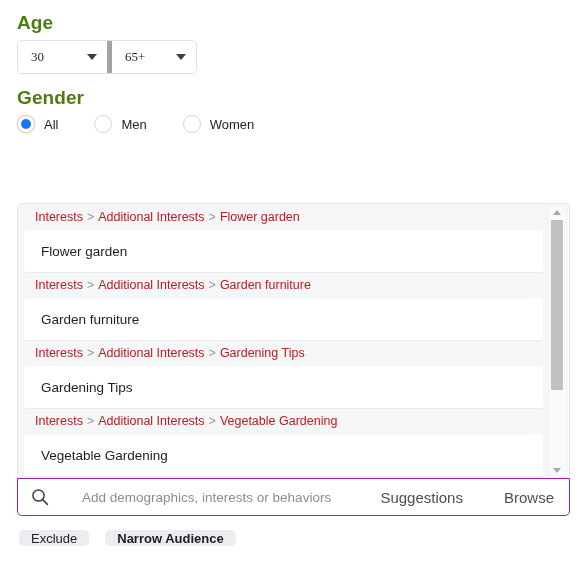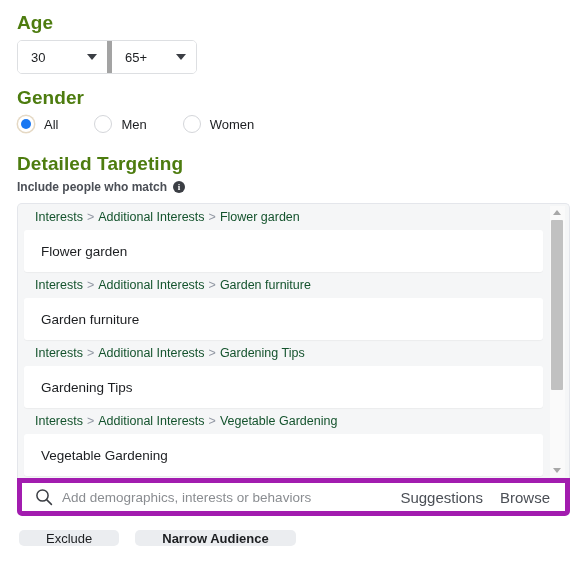--- a/index.html
+++ b/index.html
@@ -38,20 +38,21 @@
   .age-block { position: absolute; left: 17px; top: 15px; }
   .age-label { margin-bottom: 9px; }
   .age-selects {
     display: flex;
     width: 180px;
     height: 34px;
     border: 1px solid #dddfe2;
     border-radius: 5px;
     background: #ffffff;
     overflow: hidden;
+    font-family: Liberation Serif, serif;
   }
   .age-select {
     flex: 1 1 50%;
     display: flex;
     align-items: center;
     justify-content: space-between;
     padding: 0 10px 0 13px;
     font-size: 13px;
     color: #1c1e21;
     cursor: pointer;
@@ -150,21 +151,21 @@
   .crumb {
     height: 26px;
     display: flex;
     align-items: center;
     padding-left: 17px;
     font-size: 12.5px;
     color: #8d949e;
     white-space: nowrap;
   }
   .crumb a {
-    color: #14532d;
+    color: #b91c1c;
     text-decoration: none;
     cursor: pointer;
   }
   .crumb .sep { color: #9197a3; margin: 0 4px; }
   .chip {
     margin: 0 6px 0 6px;
     height: 42px;
     background: #ffffff;
     border-radius: 3px;
     display: flex;
@@ -206,25 +207,26 @@
   }
 
   
   .searchbar {
     position: absolute;
     left: 17px;
     top: 478px;
     width: 553px;
     height: 38px;
     background: #ffffff;
-    border: 5px solid #a21caf;
+    border: 1px solid #a21caf;
     border-radius: 0 0 5px 5px;
     display: flex;
     align-items: center;
     padding: 0 15px 0 13px;
+    gap: 24px;
   }
   .search-icon { flex: none; margin-right: 9px; display: flex; }
   .search-input {
     flex: 1 1 auto;
     border: none;
     outline: none;
     font-family: "Liberation Sans", sans-serif;
     font-size: 13.5px;
     color: #1c1e21;
     background: transparent;
@@ -247,21 +249,21 @@
     display: flex;
   }
   .btn {
     height: 16px;
     background: #ebedf0;
     border: none;
     border-radius: 5px;
     font-family: "Liberation Sans", sans-serif;
     font-size: 13px;
     color: #1c1e21;
-    padding: 0 27px;
+    padding: 0 12px;
     cursor: pointer;
   }
   .btn + .btn { margin-left: 16px; font-weight: bold; }
 </style>
 </head>
 <body>
 
 <div class="page">
 
   <div class="age-block">
@@ -289,27 +291,20 @@
         <span class="radio"></span>
         <span class="radio-label">Men</span>
       </label>
       <label class="radio-item">
         <span class="radio"></span>
         <span class="radio-label">Women</span>
       </label>
     </div>
   </div>
 
-  <div class="dt-block">
-    <div class="section-label dt-title">Detailed Targeting</div>
-    <div class="dt-sub">
-      <span>Include people who match</span>
-      <span class="info-icon">i</span>
-    </div>
-  </div>
 
   <div class="panel">
     <div class="panel-scroll">
 
       <div class="crumb">
         <a>Interests</a>
         <span class="sep">&gt;</span>
         <a>Additional Interests</a>
         <span class="sep">&gt;</span>
         <a>Flower garden</a>

